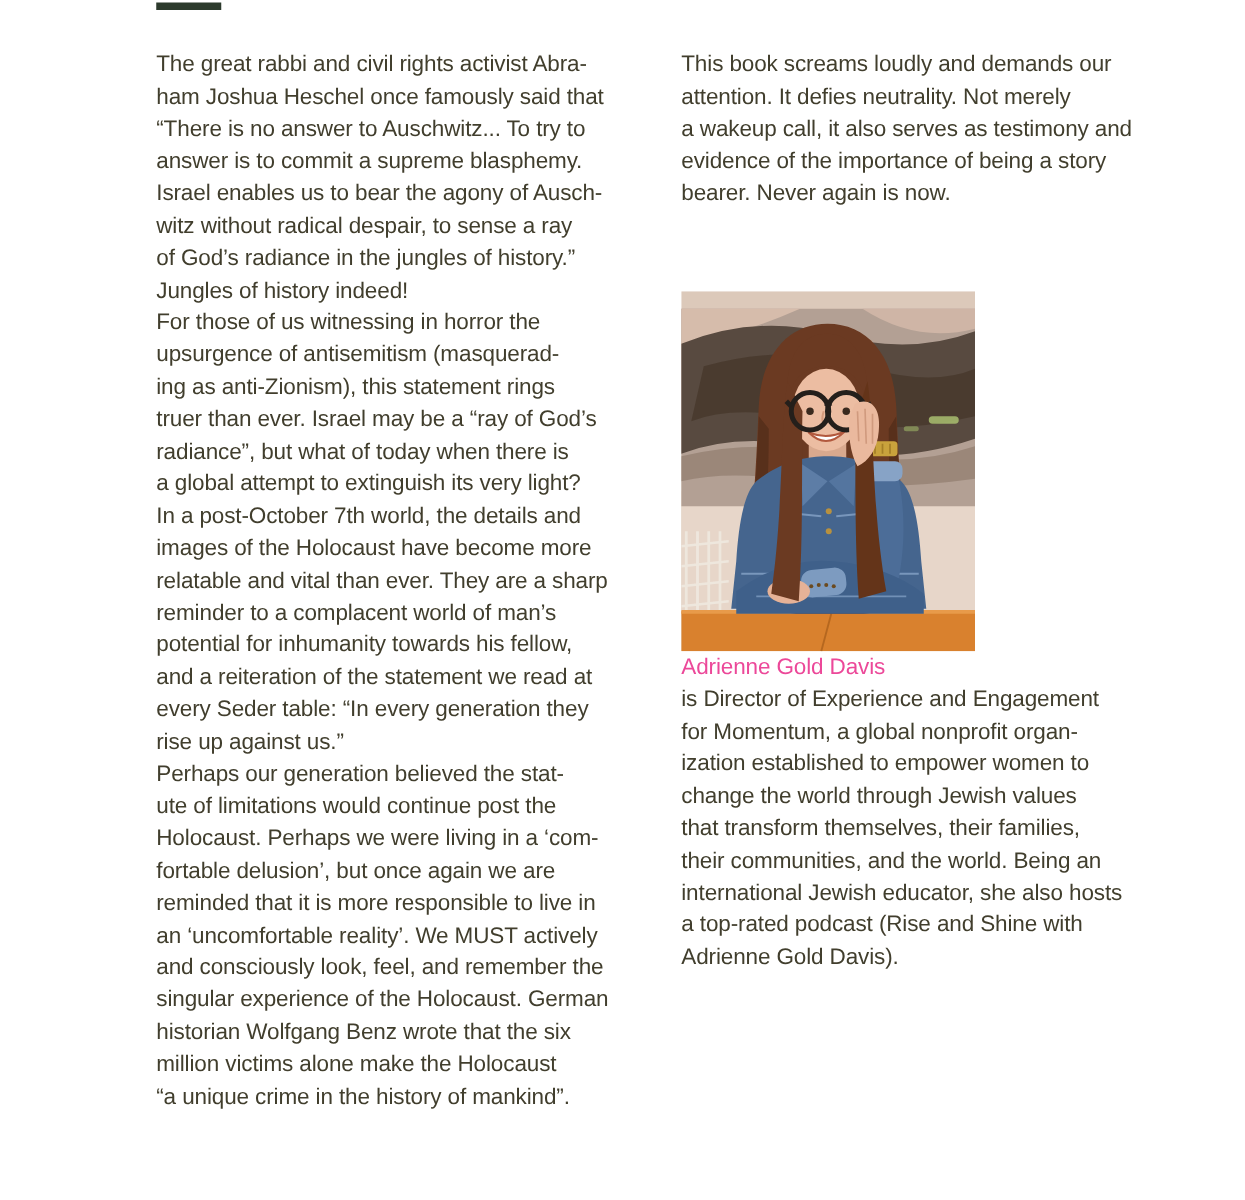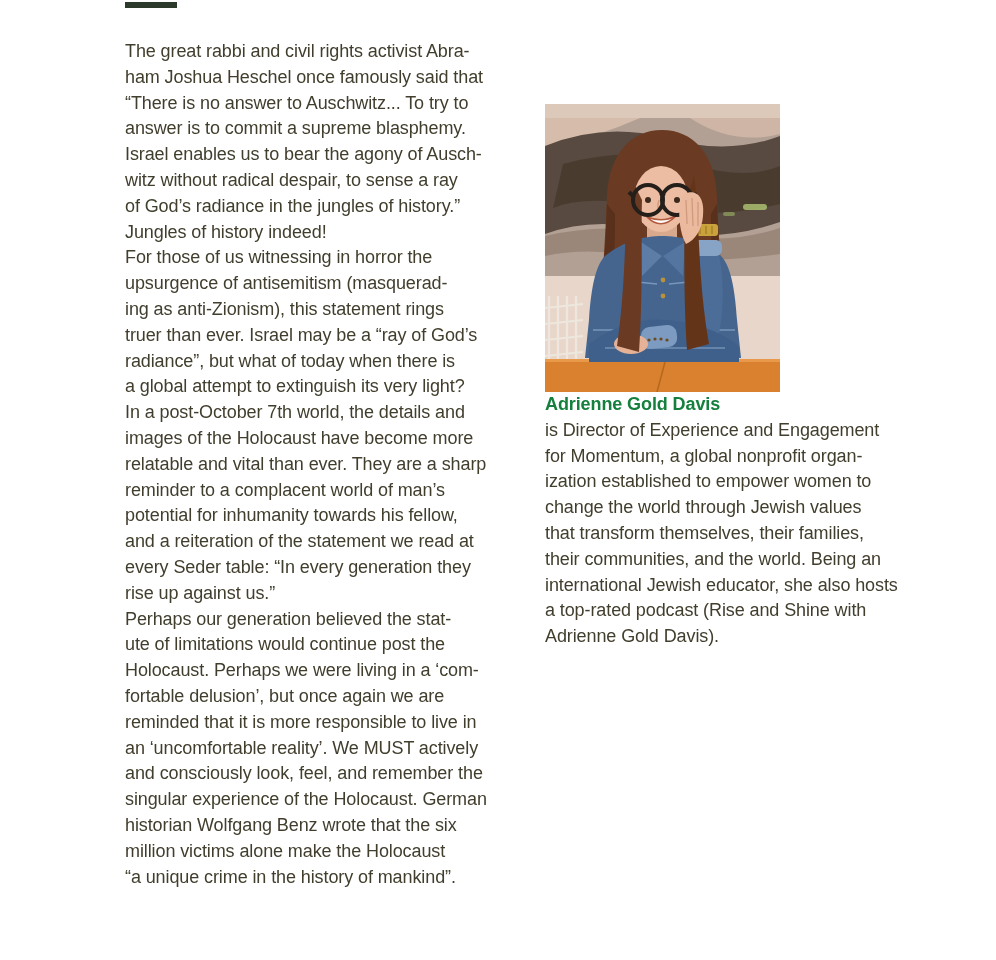--- a/index.html
+++ b/index.html
@@ -13,34 +13,35 @@
   .col{
     position:absolute;top:39px;width:400px;
     font-size:18px;line-height:25.8px;letter-spacing:-0.1px;
     white-space:nowrap;
   }
   .col-left{left:125px;}
   .col-right{left:545px;}
   .col p{margin:0;}
   .photo-wrap{margin-top:65px;width:235px;height:288px;}
   .photo-wrap svg{display:block;}
-  .author-name{margin-top:10px;font-weight:700;color:#15803d;}
+  .author-name{margin-top:10px;font-weight:400;color:#ec4899;}
 </style>
 </head>
 <body>
 
 <div class="rule"></div>
 
 <div class="col col-left">
   <p>The great rabbi and civil rights activist Abra-<br>ham Joshua Heschel once famously said that<br>“There is no answer to Auschwitz... To try to<br>answer is to commit a supreme blasphemy.<br>Israel enables us to bear the agony of Ausch-<br>witz without radical despair, to sense a ray<br>of God’s radiance in the jungles of history.”<br>Jungles of history indeed!</p>
   <p>For those of us witnessing in horror the<br>upsurgence of antisemitism (masquerad-<br>ing as anti-Zionism), this statement rings<br>truer than ever. Israel may be a “ray of God’s<br>radiance”, but what of today when there is<br>a global attempt to extinguish its very light?<br>In a post-October 7th world, the details and<br>images of the Holocaust have become more<br>relatable and vital than ever. They are a sharp<br>reminder to a complacent world of man’s<br>potential for inhumanity towards his fellow,<br>and a reiteration of the statement we read at<br>every Seder table: “In every generation they<br>rise up against us.”</p>
   <p>Perhaps our generation believed the stat-<br>ute of limitations would continue post the<br>Holocaust. Perhaps we were living in a ‘com-<br>fortable delusion’, but once again we are<br>reminded that it is more responsible to live in<br>an ‘uncomfortable reality’. We MUST actively<br>and consciously look, feel, and remember the<br>singular experience of the Holocaust. German<br>historian Wolfgang Benz wrote that the six<br>million victims alone make the Holocaust<br>“a unique crime in the history of mankind”.</p>
 </div>
 
 <div class="col col-right">
+  <p>This book screams loudly and demands our<br>attention. It defies neutrality. Not merely<br>a wakeup call, it also serves as testimony and<br>evidence of the importance of being a story<br>bearer. Never again is now.</p>
 
   <div class="photo-wrap" role="img" aria-label="Portrait of Adrienne Gold Davis smiling, long auburn hair, round black glasses, denim jacket, chin resting on her hand with a gold watch, arms crossed on an orange table, abstract painting behind her">
     <svg width="235" height="288" viewBox="0 0 235 288" xmlns="http://www.w3.org/2000/svg">
 
       <rect width="235" height="288" fill="#dcc9ba"></rect>
       <rect y="160" width="235" height="100" fill="#e7d6c9"></rect>
 
       <rect y="14" width="235" height="158" fill="#b3a094"></rect>
       <path d="M0 14 L95 14 Q50 34 0 44 Z" fill="#d6bcab"></path>
       <path d="M145 14 L235 14 L235 30 Q188 42 145 14 Z" fill="#cfb5a6"></path>

